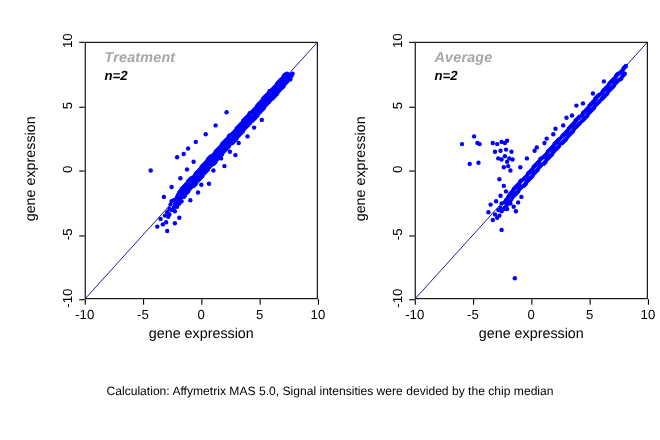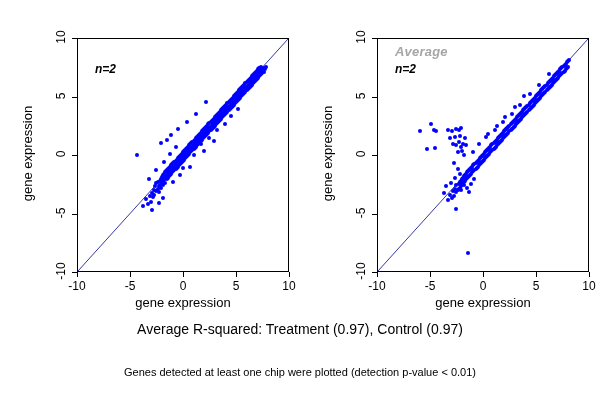--- a/index.html
+++ b/index.html
@@ -510,20 +510,21 @@
           <div class="pt" style="left: 112.36px; top: 127.53px; background: rgb(0, 0, 255);"></div>
           <div class="pt" style="left: 126.14px; top: 112.32px; background: rgb(0, 0, 255);"></div>
           <div class="pt" style="left: 135.68px; top: 101.79px; background: rgb(0, 0, 255);"></div>
           <div class="pt" style="left: 160.06px; top: 70.2px; background: rgb(0, 0, 255);"></div>
           <div class="pt" style="left: 95.4px; top: 142.74px; background: rgb(0, 0, 255);"></div>
           <div class="pt" style="left: 101.76px; top: 135.72px; background: rgb(0, 0, 255);"></div>
           <div class="pt" style="left: 147.34px; top: 85.41px; background: rgb(0, 0, 255);"></div>
         </div>
     </div>
 
+    <div class="panel-title">Treatment</div>
     <div class="panel-n">n=2</div>
 
     <div class="axis-ticks">
         <div class="tick tick-x" style="left: 77px;"></div>
         <div class="tick-label-x" style="left: 77px;">-10</div>
         <div class="tick tick-x" style="left: 130px;"></div>
         <div class="tick-label-x" style="left: 130px;">-5</div>
         <div class="tick tick-x" style="left: 183px;"></div>
         <div class="tick-label-x" style="left: 183px;">0</div>
         <div class="tick tick-x" style="left: 236px;"></div>
@@ -851,16 +852,15 @@
         <div class="tick tick-y" style="top: 96.5px;"></div>
         <div class="tick-label-y" style="top: 96.5px;">5</div>
         <div class="tick tick-y" style="top: 38px;"></div>
         <div class="tick-label-y" style="top: 38px;">10</div>
       </div>
 
     <div class="axis-title-x">gene expression</div>
     <div class="axis-title-y">gene expression</div>
   </div>
 
-  <div class="caption caption-main">Average R-squared: Treatment (0.97), Control (0.97)</div>
-  <div class="caption caption-sub2">Genes detected at least one chip were plotted (detection p-value &lt; 0.01)</div>
+  <div class="caption caption-sub1">Calculation: Affymetrix MAS 5.0, Signal intensities were devided by the chip median</div>
 
 </div>
 
 </body></html>

